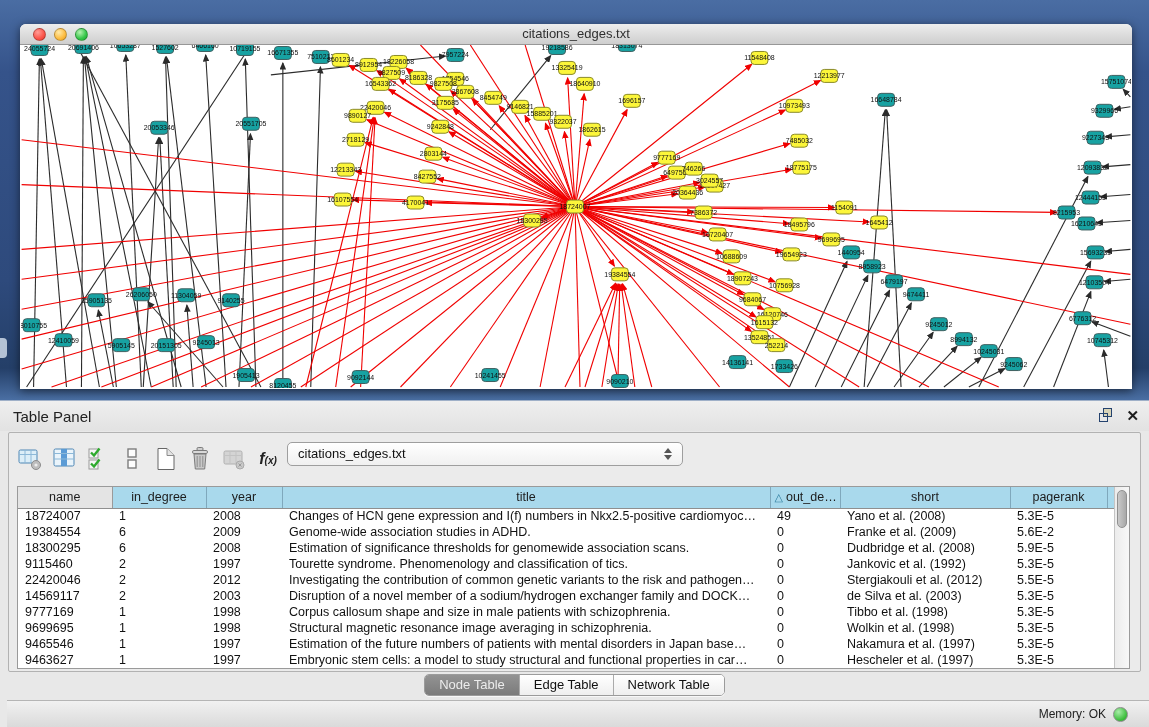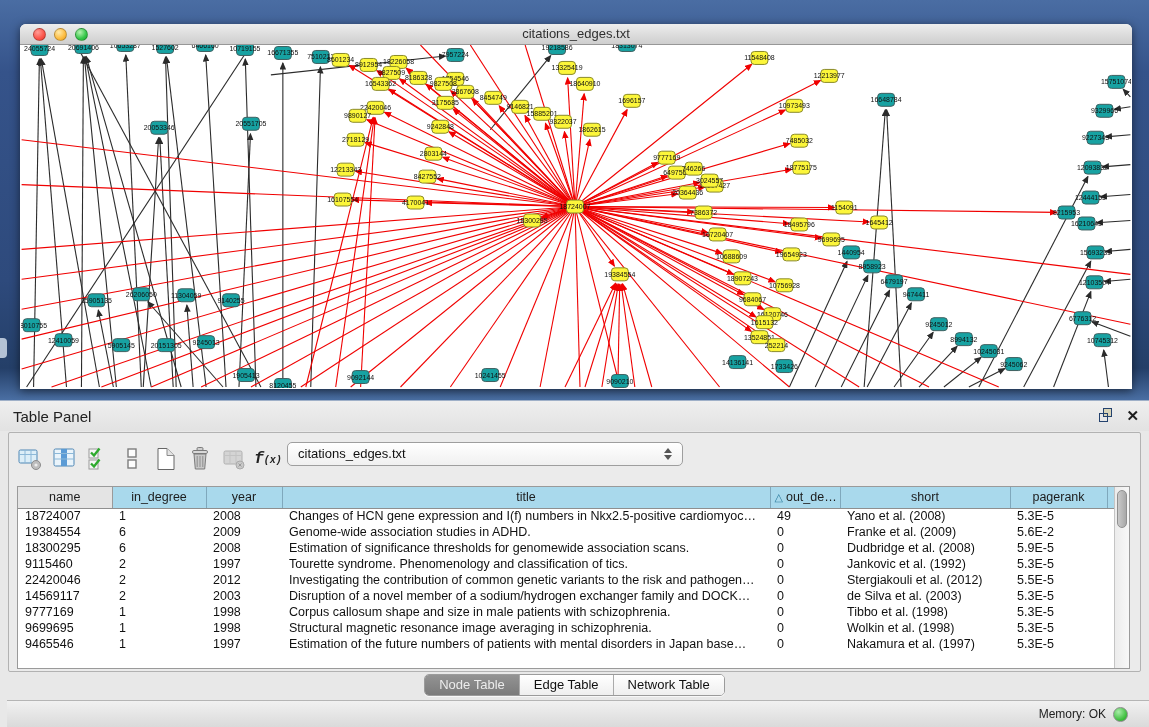--- a/index.html
+++ b/index.html
@@ -47,21 +47,21 @@
   .float-ic .sq1 { position:absolute; left:4px; top:0; width:9px; height:9px; border:1px solid #24426e; background:#d9d4b8; }
   .float-ic .sq2 { position:absolute; left:0; top:5px; width:9px; height:9px; border:1px solid #24426e; background:transparent; }
   .close-x { font-size:15px; font-weight:bold; color:#1c1c1c; line-height:15px; cursor:default; }
 
   .panel-body {
     position:absolute; left:8px; top:432px; width:1133px; height:240px;
     background:#ebebeb; border:1px solid #b2b2b2; border-radius:2px;
   }
   .toolbar { position:absolute; left:6px; top:8px; height:36px; display:flex; align-items:center; }
   .tbtn { width:30px; height:30px; display:flex; align-items:center; justify-content:center; margin-right:4px; border-radius:4px; }
-  .fx { font-family:Liberation Mono, monospace; font-size:16px; color:#222; font-style:italic; font-weight:bold; white-space:nowrap; }
+  .fx { font-family:Liberation Sans, sans-serif; font-size:16px; color:#222; font-style:italic; font-weight:bold; white-space:nowrap; }
   .fx .fxp { font-size:10px; font-weight:bold; }
   .combo {
     position:absolute; left:278px; top:9px; width:396px; height:24px;
     background:linear-gradient(#ffffff,#f0f0f0); border:1px solid #9e9e9e; border-radius:5px;
     font-size:13px; color:#111; line-height:22px; padding-left:10px;
   }
   .combo .arrows { position:absolute; right:9px; top:3px; width:9px; }
   .combo .arrows div { width:0; height:0; border-left:4px solid transparent; border-right:4px solid transparent; margin:2px 0; }
   .combo .up { border-bottom:5px solid #555; }
   .combo .dn { border-top:5px solid #555; }
@@ -884,20 +884,30 @@
             <tr>
               <td>9465546</td>
               <td>1</td>
               <td>1997</td>
               <td>Estimation of the future numbers of patients with mental disorders in Japan base…</td>
               <td>0</td>
               <td>Nakamura et al. (1997)</td>
               <td>5.3E-5</td>
               <td></td>
             </tr>
+            <tr>
+              <td>9463627</td>
+              <td>1</td>
+              <td>1997</td>
+              <td>Embryonic stem cells: a model to study structural and functional properties in car…</td>
+              <td>0</td>
+              <td>Hescheler et al. (1997)</td>
+              <td>5.3E-5</td>
+              <td></td>
+            </tr>
           </tbody>
       </table>
     </div>
     <div class="vscroll">
       <div class="vthumb"></div>
     </div>
   </div>
 </div>
 
 <div class="seg-wrap">

